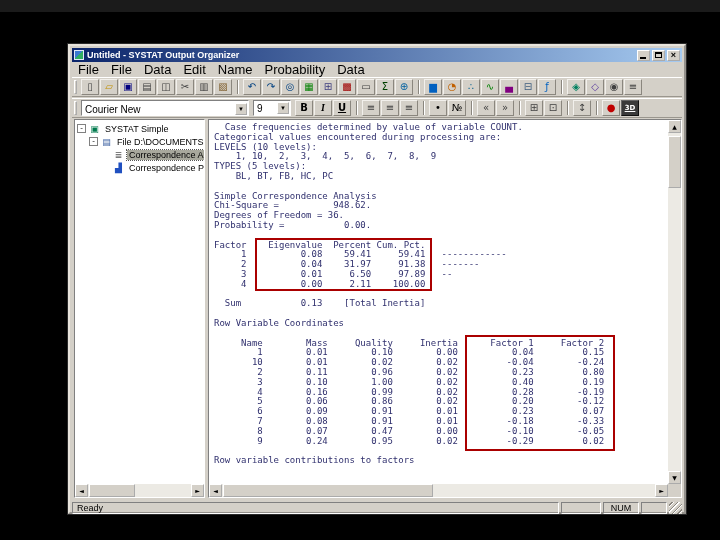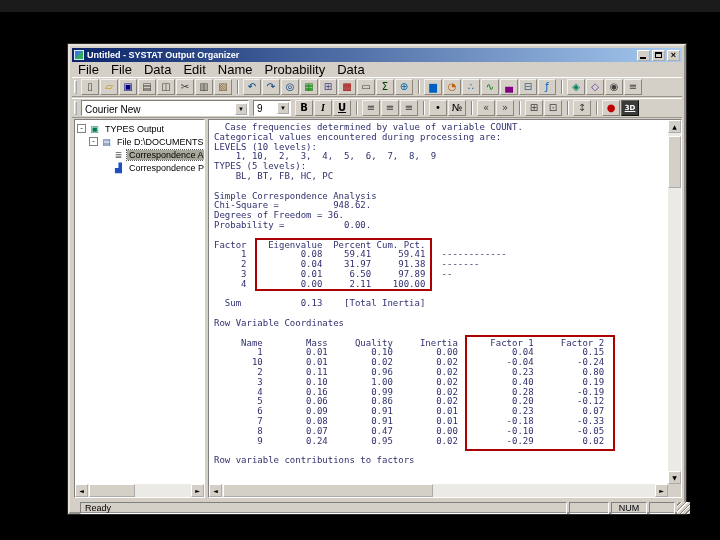--- a/index.html
+++ b/index.html
@@ -91,21 +91,21 @@
   .sb-thumb{position:absolute;background:var(--chrome);border:1px outset #fff;}
   .vscroll{position:absolute;right:0;top:0;bottom:13px;width:13px;display:flex;flex-direction:column;}
   .vscroll .sb-thumb{left:0;width:13px;top:3px;height:52px;}
   .hscroll{position:absolute;left:0;right:0;bottom:0;height:13px;display:flex;}
   .out-h{right:13px;}
   .hscroll .sb-thumb{top:0;height:13px;left:1px;width:210px;}
   .tree-pane .hscroll .sb-thumb{width:46px;}
   .sb-corner{position:absolute;right:0;bottom:0;width:13px;height:13px;background:var(--chrome);}
 
   
-  .statusbar{position:absolute;left:10px;top:455px;width:610px;height:13px;display:flex;
+  .statusbar{position:absolute;left:2px;top:455px;width:610px;height:13px;display:flex;
     align-items:stretch;gap:2px;padding-top:1px;}
   .status-panel{border:1px solid;border-color:#808080 #fff #fff #808080;font-size:9px;
     line-height:11px;color:#000;padding:0 4px;white-space:nowrap;overflow:hidden;}
   .status-ready{flex:1;}
   .status-small{width:40px;} .status-small2{width:26px;}
   .status-num{width:36px;text-align:center;}
   .resize-grip{width:13px;flex:none;
     background:repeating-linear-gradient(135deg,var(--chrome) 0 2px,#8a867e 2px 3px,#fff 3px 4px);}
 </style>
 </head>
@@ -304,21 +304,21 @@
         </span>
     </div>
 
     <div class="mainarea">
 
       <div class="tree-pane">
         <div class="tree-view">
             <div class="tree-row" style="padding-left: 2px;">
               <span class="tree-expander">-</span>
               <span class="tree-ico" style="color: rgb(0, 122, 77);">▣</span>
-              <span class="tree-label">TYPES Output</span>
+              <span class="tree-label">SYSTAT Simple</span>
             </div>
             <div class="tree-row" style="padding-left: 14px;">
               <span class="tree-expander">-</span>
               <span class="tree-ico" style="color: rgb(58, 95, 160);">▤</span>
               <span class="tree-label">File D:\DOCUMENTS AN</span>
             </div>
             <div class="tree-row" style="padding-left: 26px;">
               <span class="tree-expander hidden"></span>
               <span class="tree-ico" style="color: rgb(85, 85, 85);">≣</span>
               <span class="tree-label selected">Correspondence Ana</span>

